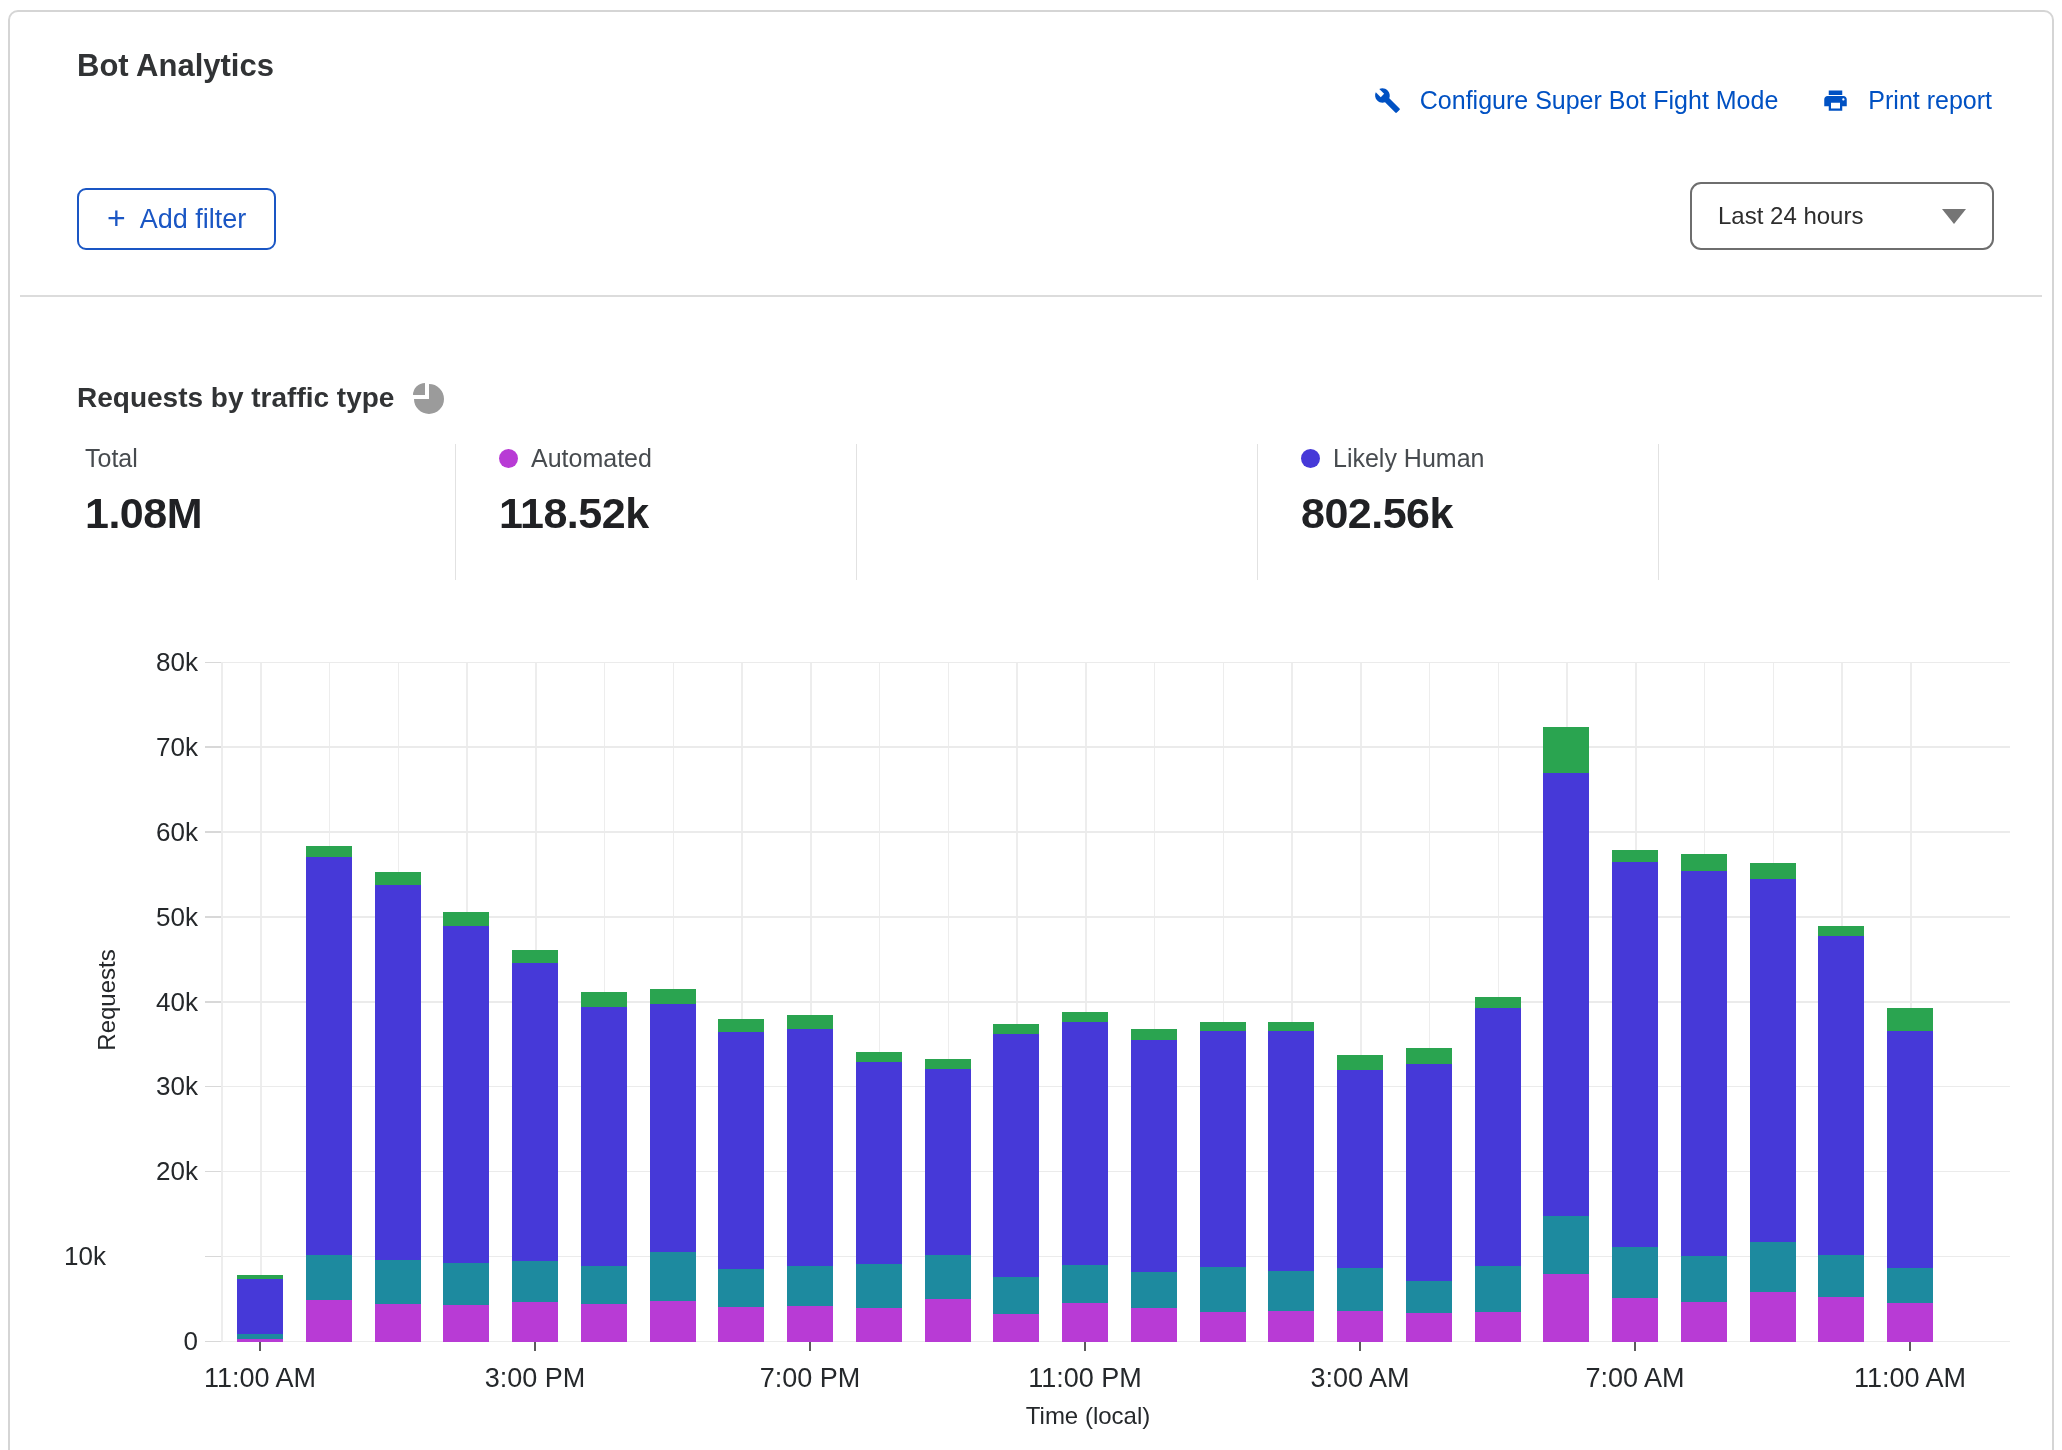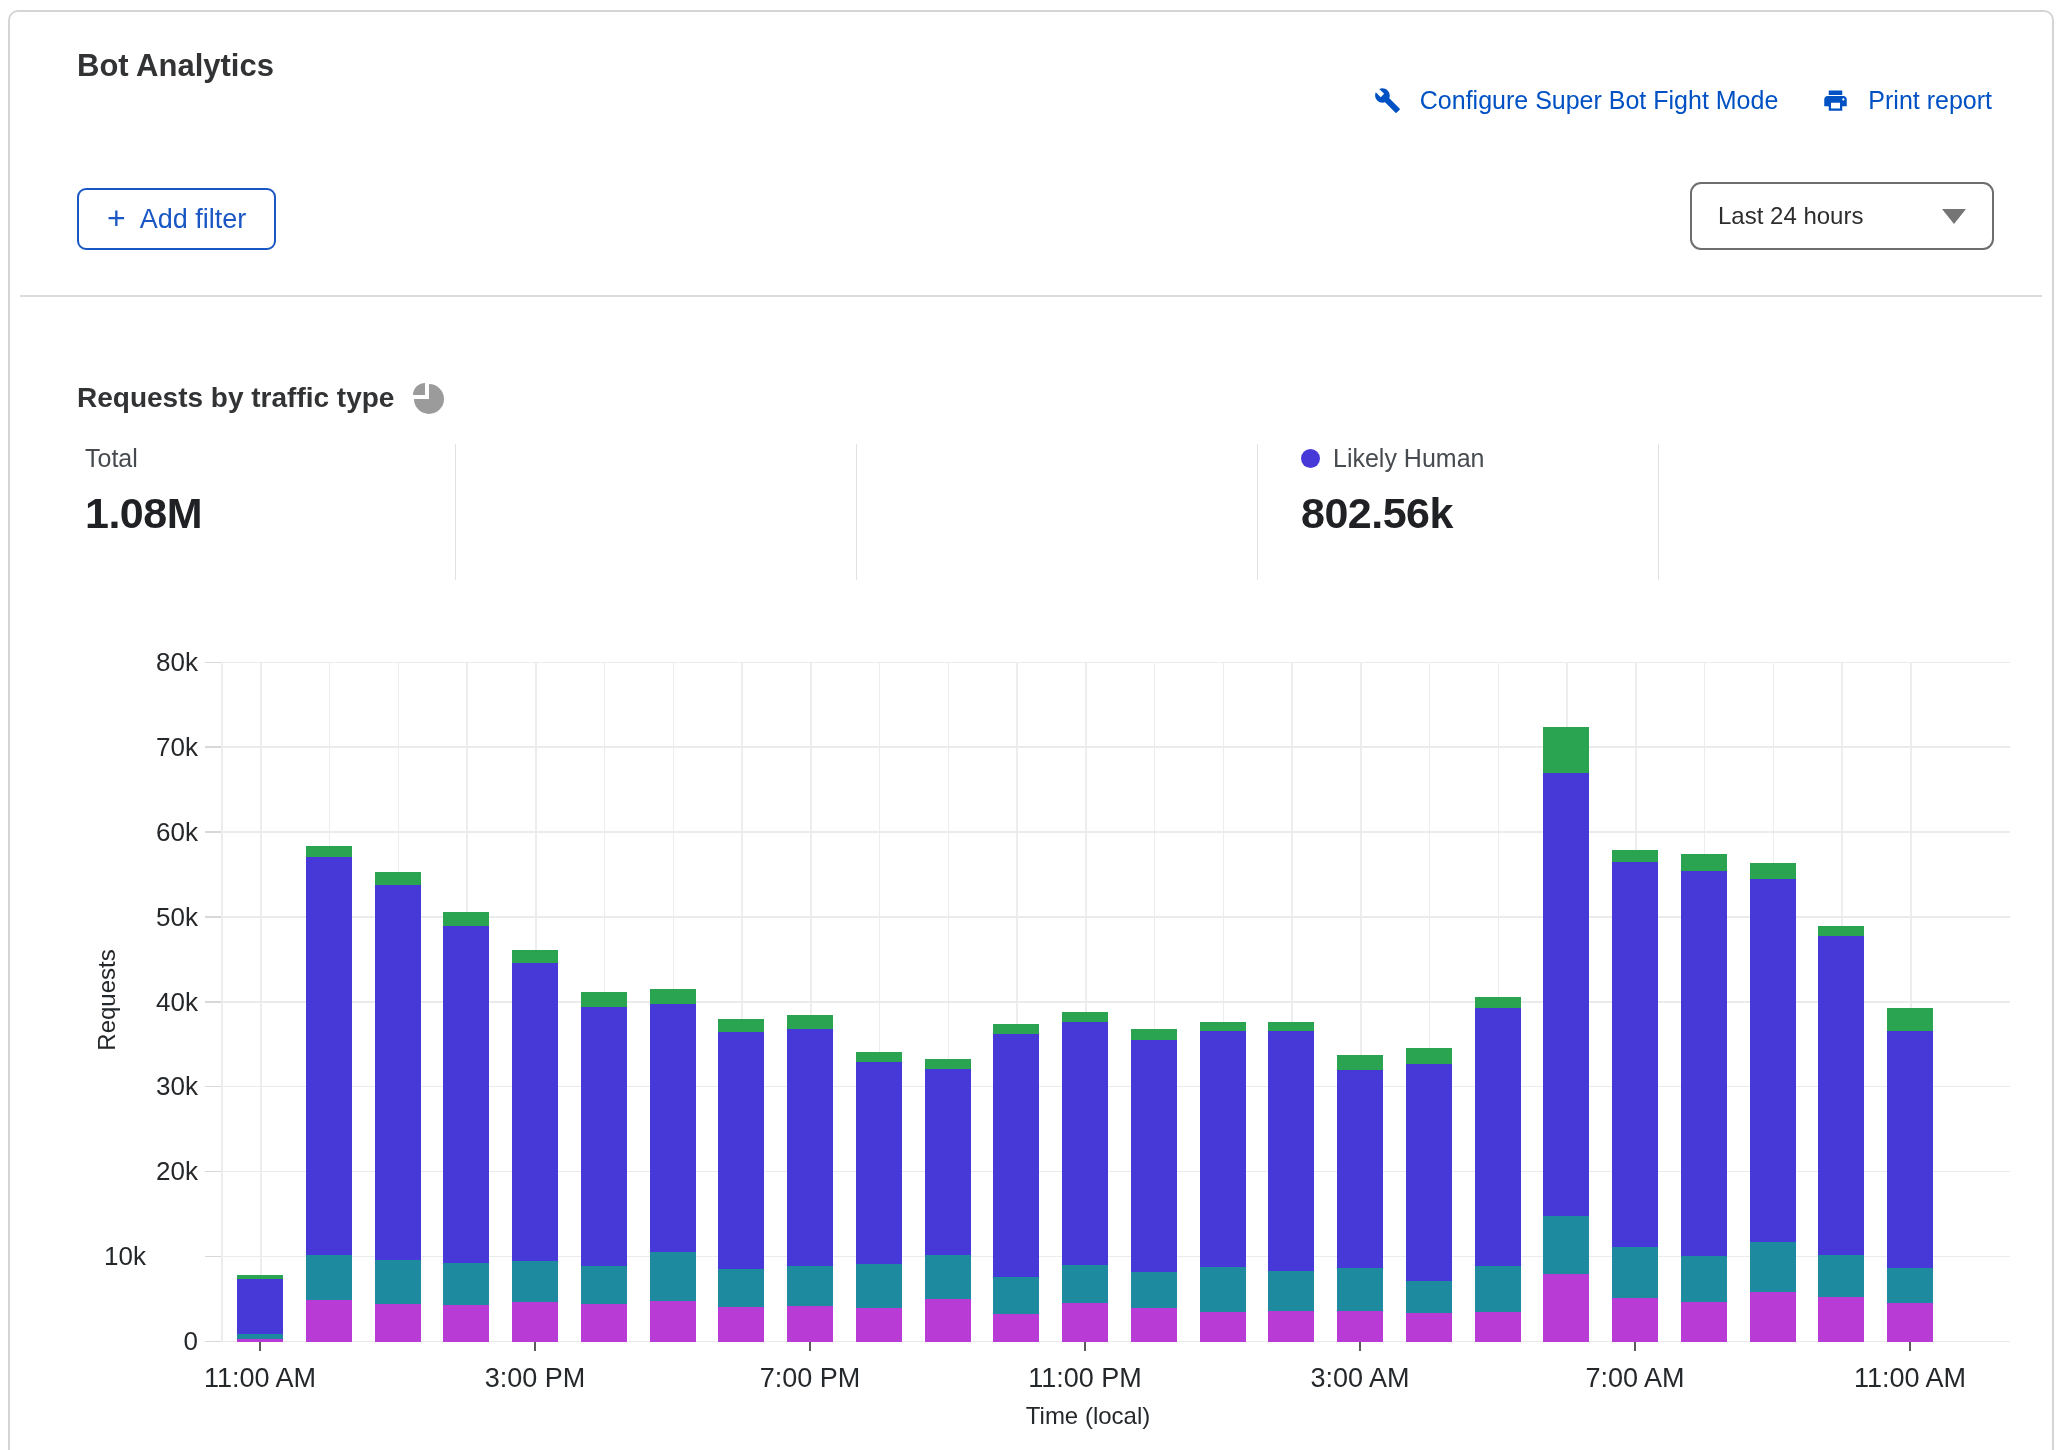--- a/index.html
+++ b/index.html
@@ -103,20 +103,27 @@
     </span>
   </div>
 
   <div class="stat-col" style="left:75px;">
     <div class="stat-label-row">
         <span>Total</span>
       </div>
     <div class="stat-value">1.08M</div>
   </div>
   <div class="stat-divider" style="left:445px;"></div>
+  <div class="stat-col" style="left:489px;">
+    <div class="stat-label-row">
+      <span class="stat-dot" style="background: rgb(184, 59, 213);"></span>
+      <span>Automated</span>
+    </div>
+    <div class="stat-value">118.52k</div>
+  </div>
   <div class="stat-divider" style="left:846px;"></div>
   <div class="stat-divider" style="left:1247px;"></div>
   <div class="stat-col" style="left:1291px;">
     <div class="stat-label-row">
       <span class="stat-dot" style="background: rgb(70, 57, 216);"></span>
       <span>Likely Human</span>
     </div>
     <div class="stat-value">802.56k</div>
   </div>
   <div class="stat-divider" style="left:1648px;"></div>
@@ -147,21 +154,21 @@
       <div class="gridline-v" style="left: 1414px;"></div>
       <div class="gridline-v" style="left: 1482.75px;"></div>
       <div class="gridline-v" style="left: 1551.5px;"></div>
       <div class="gridline-v" style="left: 1620.25px;"></div>
       <div class="gridline-v" style="left: 1689px;"></div>
       <div class="gridline-h" style="bottom: 0px;"></div>
       <div class="ytick" style="bottom: 0px;"></div>
       <div class="ylabel" style="bottom: -15px; right: 1812px;">0</div>
       <div class="gridline-h" style="bottom: 84.875px;"></div>
       <div class="ytick" style="bottom: 84.875px;"></div>
-      <div class="ylabel" style="bottom: 69.875px; right: 1864px;">10k</div>
+      <div class="ylabel" style="bottom: 69.875px; right: 1904px;">10k</div>
       <div class="gridline-h" style="bottom: 169.75px;"></div>
       <div class="ytick" style="bottom: 169.75px;"></div>
       <div class="ylabel" style="bottom: 154.75px; right: 1812px;">20k</div>
       <div class="gridline-h" style="bottom: 254.625px;"></div>
       <div class="ytick" style="bottom: 254.625px;"></div>
       <div class="ylabel" style="bottom: 239.625px; right: 1812px;">30k</div>
       <div class="gridline-h" style="bottom: 339.5px;"></div>
       <div class="ytick" style="bottom: 339.5px;"></div>
       <div class="ylabel" style="bottom: 324.5px; right: 1812px;">40k</div>
       <div class="gridline-h" style="bottom: 424.375px;"></div>

